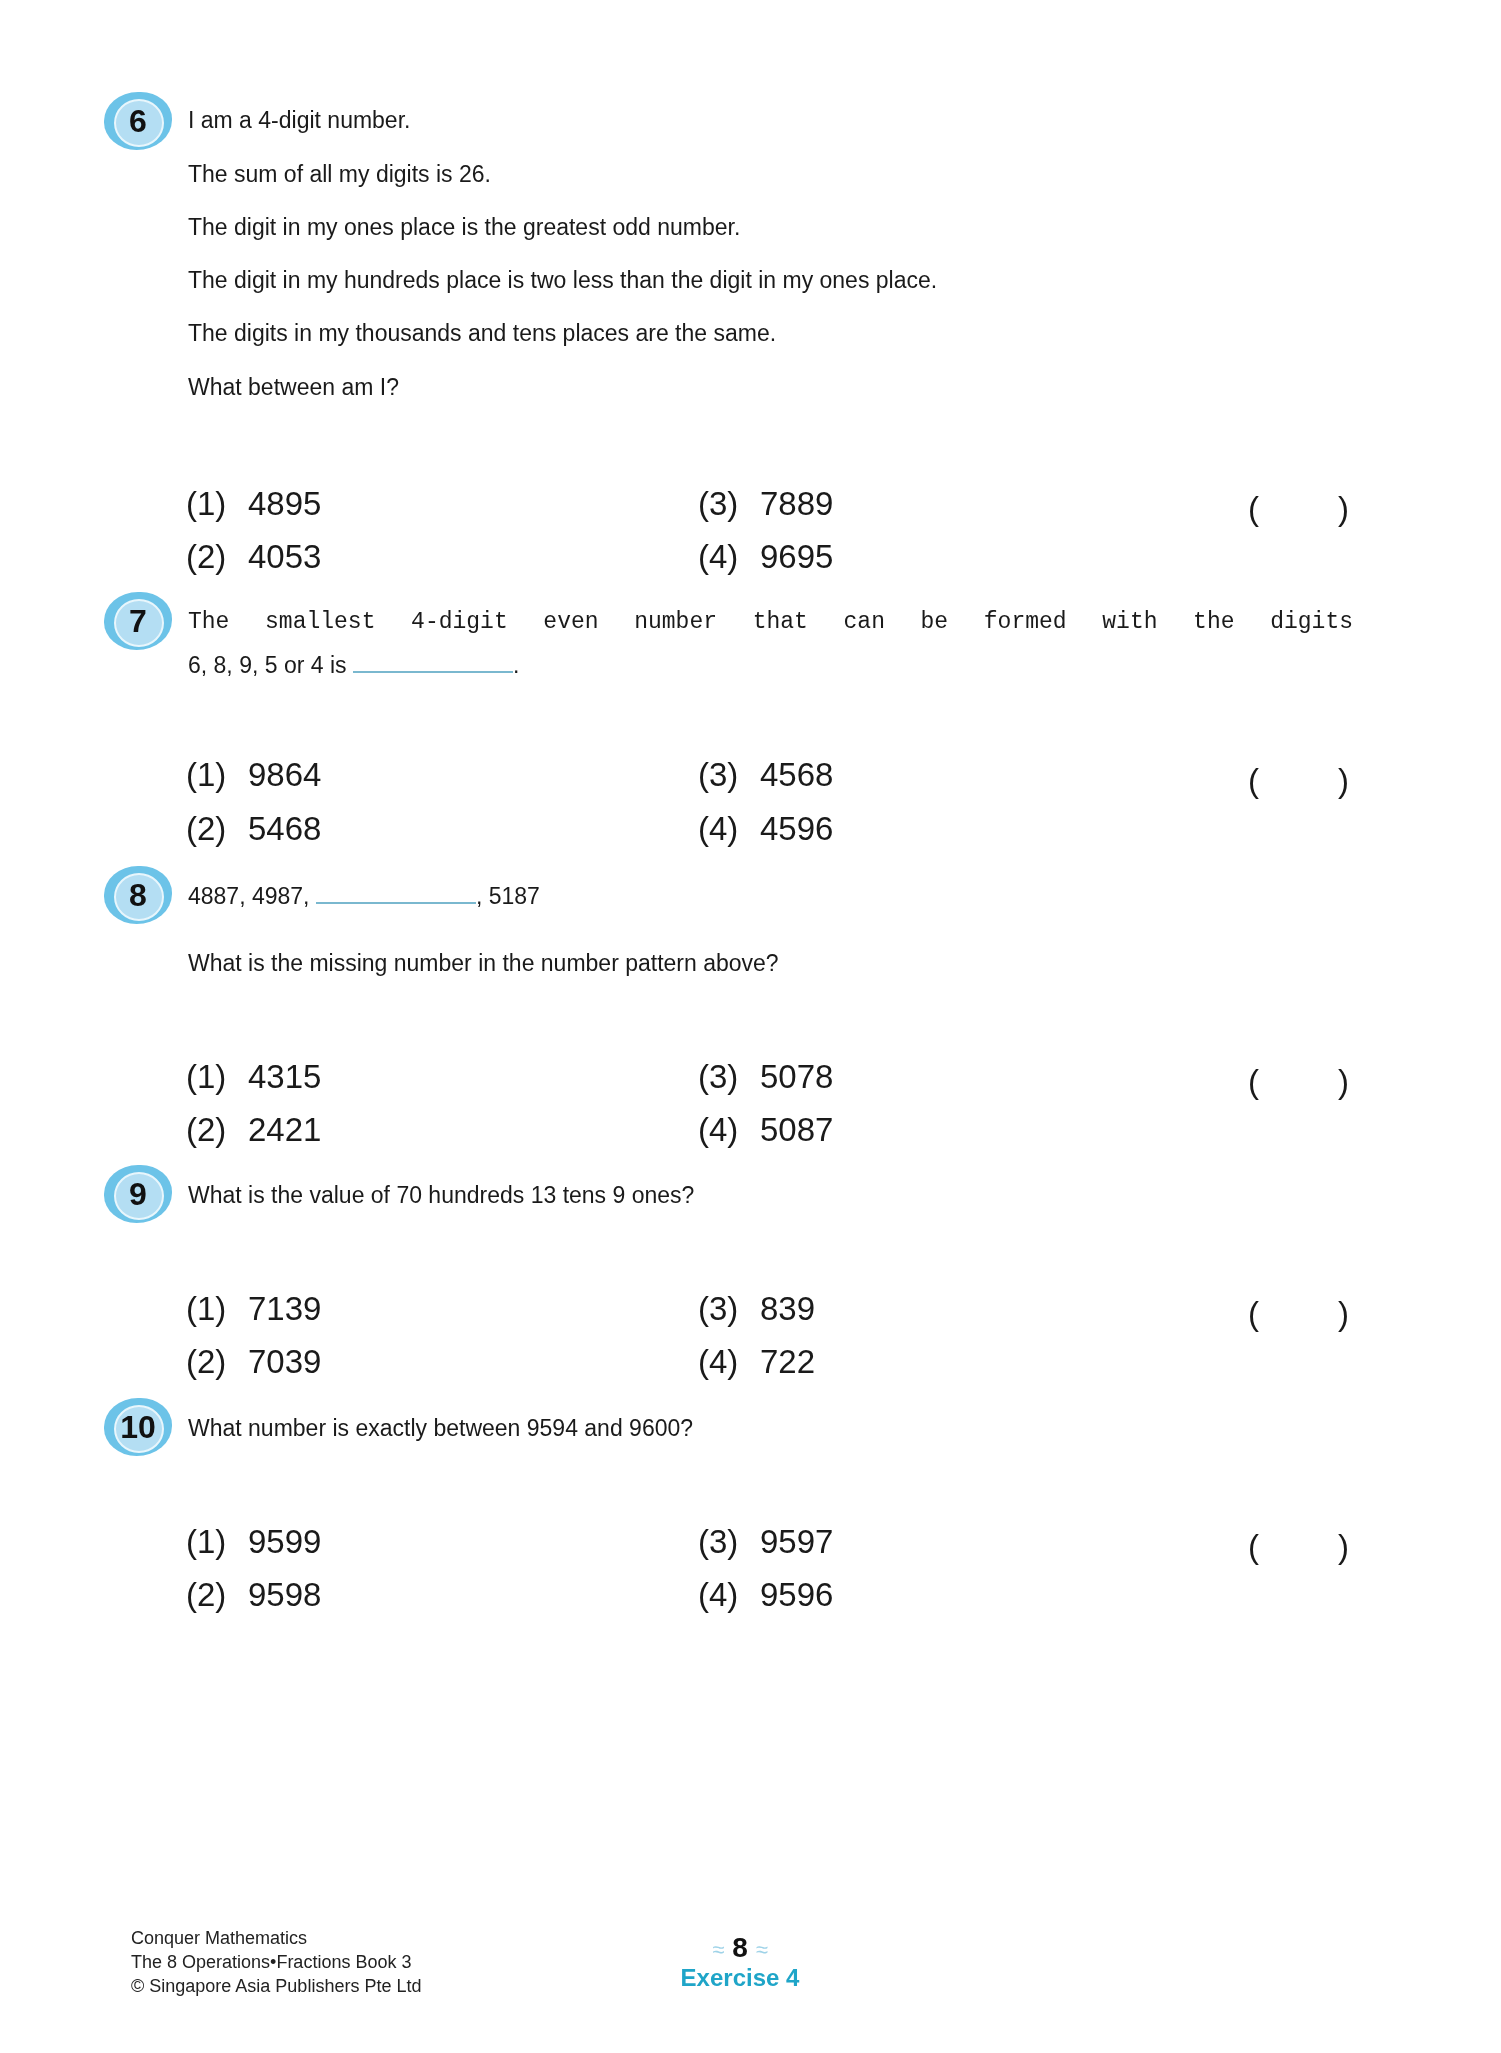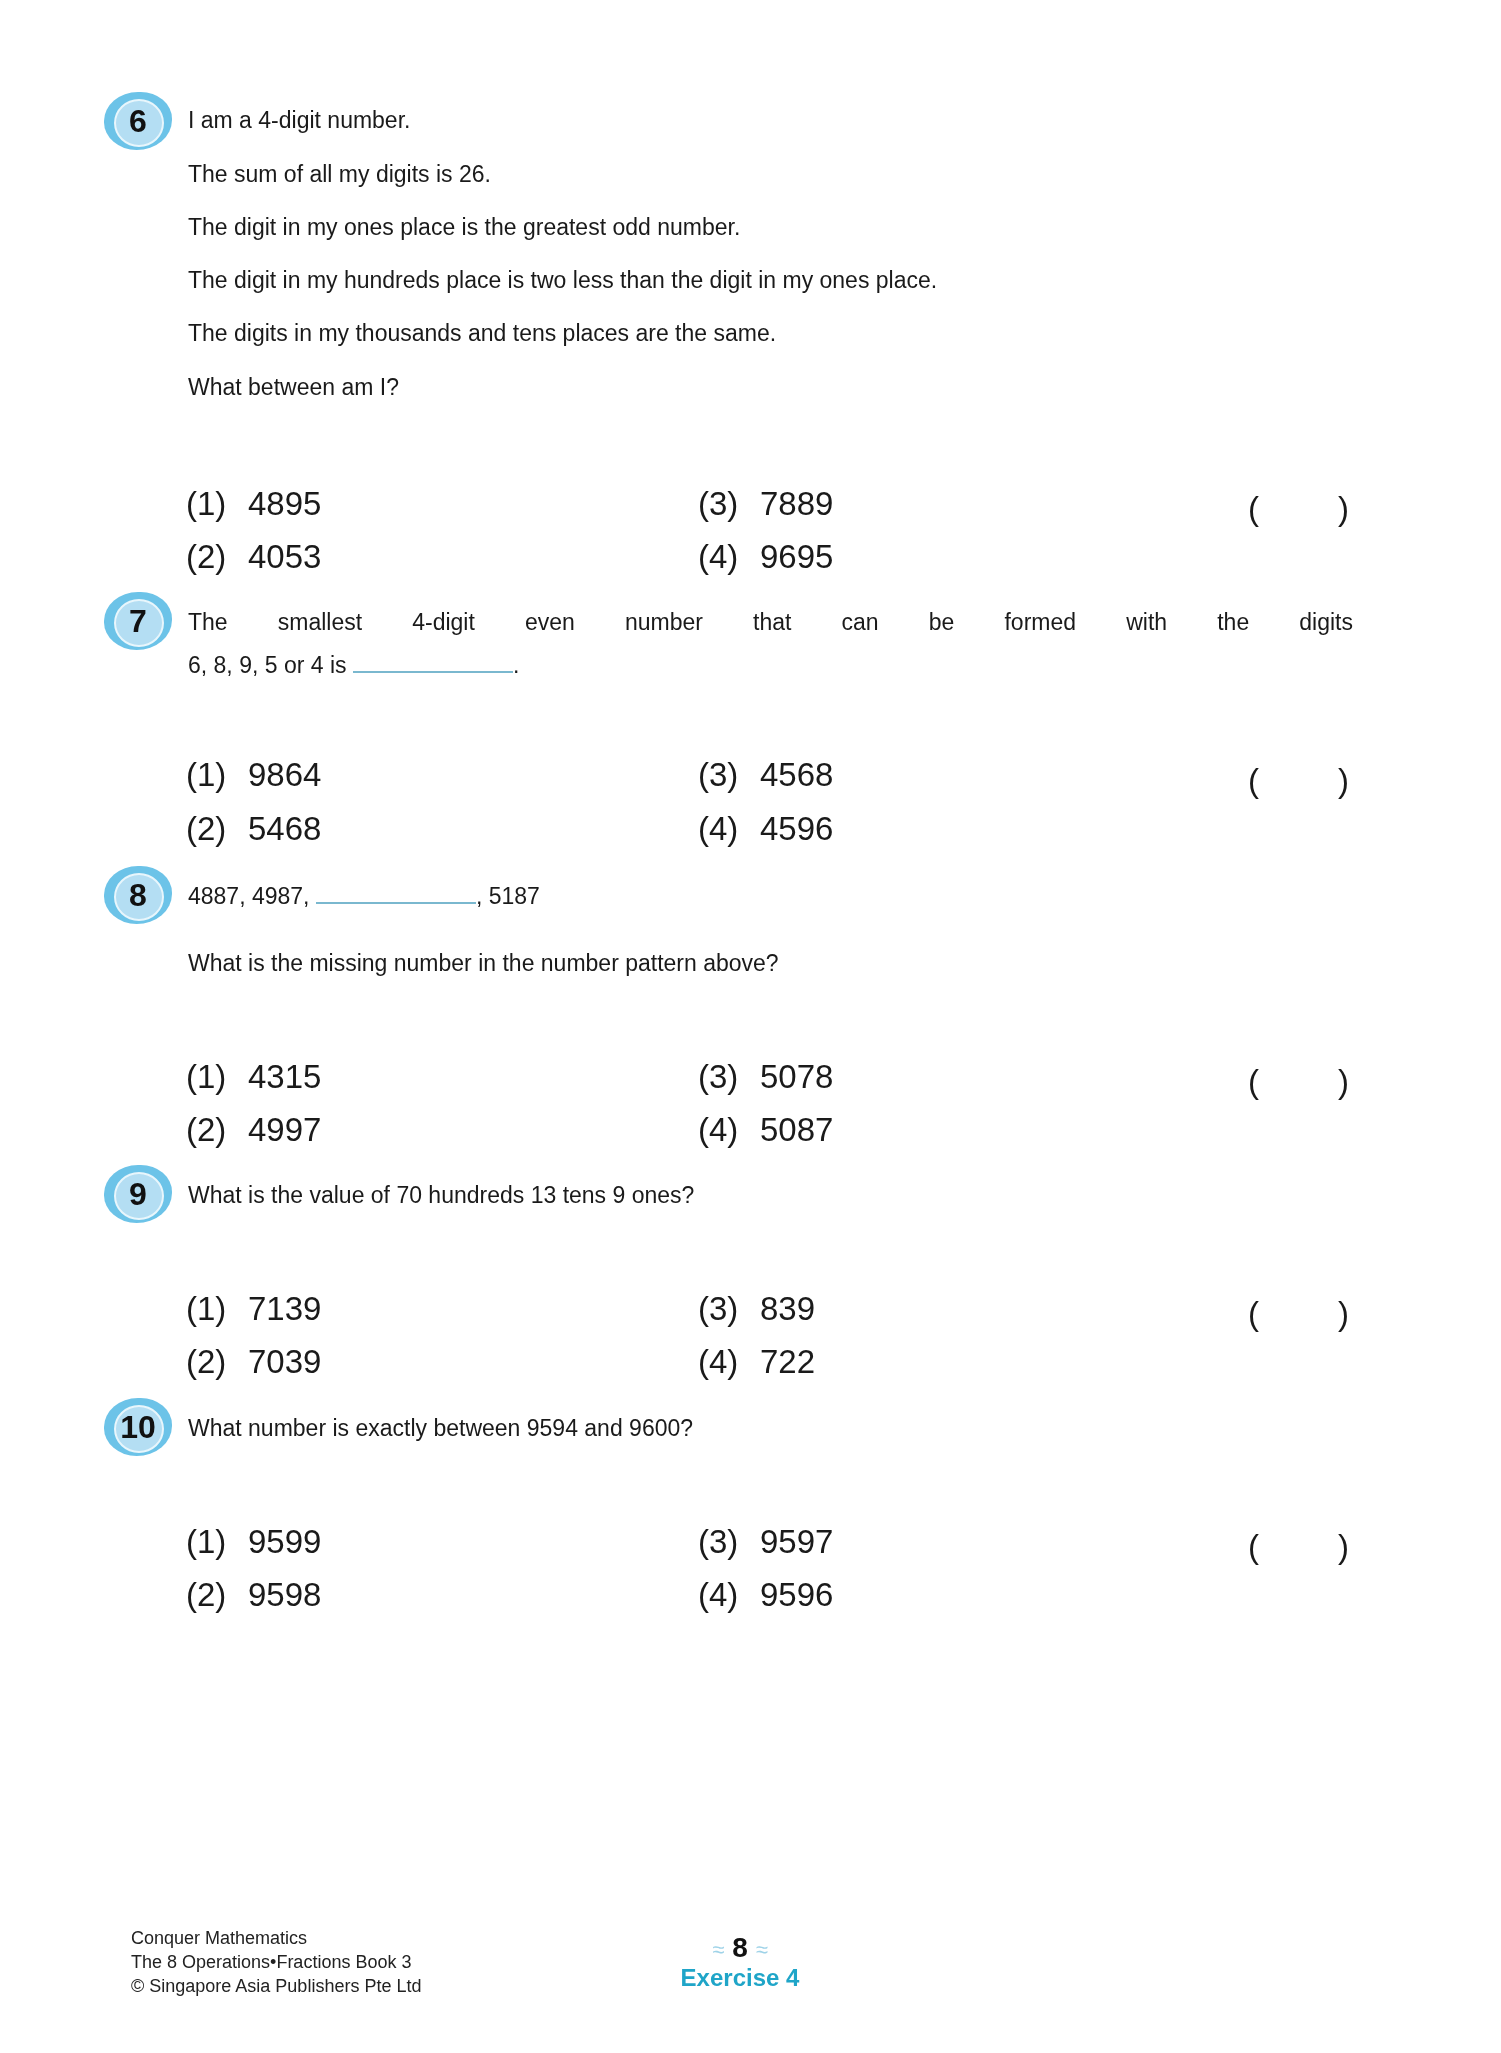--- a/index.html
+++ b/index.html
@@ -5,21 +5,21 @@
   html, body { margin:0; padding:0; background:#fff; }
   body { width:1501px; height:2053px; position:relative; overflow:hidden;
          font-family:"Liberation Sans", "DejaVu Sans", sans-serif; color:#1a1a1a; }
   .q { position:absolute; left:0; width:1501px; }
   .badge { position:absolute; left:104px; width:68px; height:58px; border-radius:50% 46% 52% 48%;
            background:#6cc3e8; display:flex; align-items:center; justify-content:center; }
   .badge::before { content:""; position:absolute; left:10px; top:7px; width:46px; height:44px; border-radius:50%;
            background:#b4def3; border:2px solid #e8f6fc; }
   .badge span { position:relative; font-weight:bold; font-size:32px; color:#111; }
   .line { position:absolute; left:188px; font-size:23px; line-height:40px; white-space:nowrap; }
-  .just { width:1165px; text-align:justify; text-align-last:justify; white-space:normal; }
+  .just { width:1165px; text-align:justify; text-align-last:justify; white-space:normal;font-family:Liberation Mono, monospace; }
   .opt { position:absolute; font-size:33px; white-space:nowrap;margin-top:48px; }
   .opt .n { display:inline-block; width:62px; }
   .paren { position:absolute; left:1248px; font-size:33px; }
   .paren .r { position:absolute; left:90px; }
   .blank { display:inline-block; border-bottom:2px solid #7ab8cf; height:28px; vertical-align:baseline; }
   .footer-l { position:absolute; left:131px; top:1926px; font-size:18px; line-height:24px; color:#222; }
   .footer-c { position:absolute; left:660px; top:1932px; width:160px; text-align:center; }
   .pg { font-size:28px; font-weight:bold; color:#111; }
   .wave { color:#9fd3e8; font-size:22px; margin:0 8px; }
   .ex { font-size:24px; font-weight:bold; color:#1fa5c8; }
@@ -61,21 +61,21 @@
 
 <div class="q" style="top:0">
   <div class="badge" style="top:866px">
       <span>8</span>
     </div>
   <div class="line" style="top:874px">
     <span>4887, 4987,</span> <span class="blank" style="width:160px"></span><span>, 5187</span>
   </div>
   <div class="line" style="top:943px">What is the missing number in the number pattern above?</div>
   <div class="opt" style="left:186px;top:1010px"><span class="n">(1)</span><span>4315</span></div>
-  <div class="opt" style="left:186px;top:1063px"><span class="n">(2)</span><span>4997</span></div>
+  <div class="opt" style="left:186px;top:1063px"><span class="n">(2)</span><span>2421</span></div>
   <div class="opt" style="left:698px;top:1010px"><span class="n">(3)</span><span>5078</span></div>
   <div class="opt" style="left:698px;top:1063px"><span class="n">(4)</span><span>5087</span></div>
   <div class="paren" style="top:1063px"><span>(</span><span class="r">)</span></div>
 </div>
 
 <div class="q" style="top:0">
   <div class="badge" style="top:1165px">
       <span>9</span>
     </div>
   <div class="line" style="top:1175px">What is the value of 70 hundreds 13 tens 9 ones?</div>

